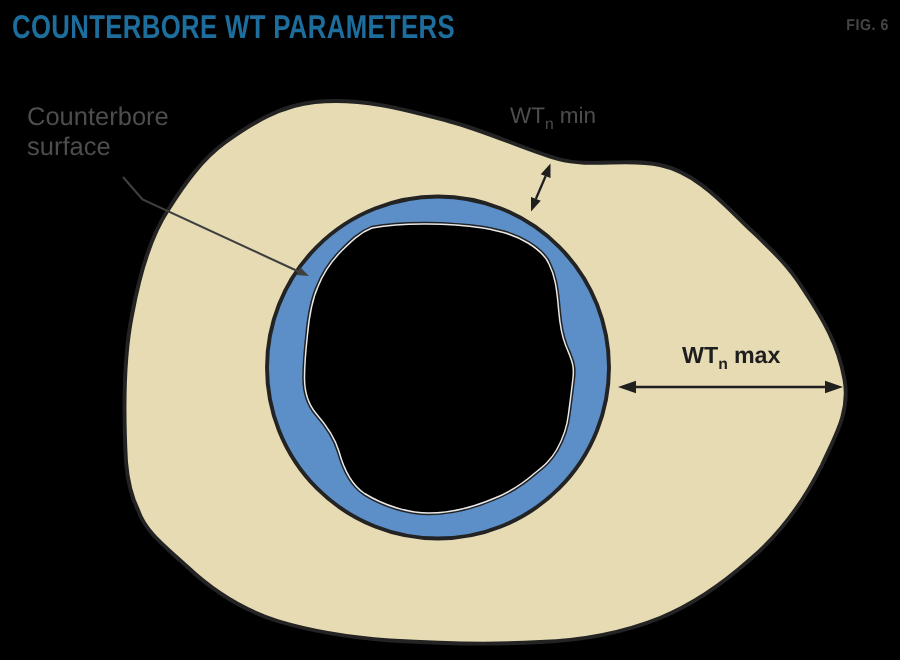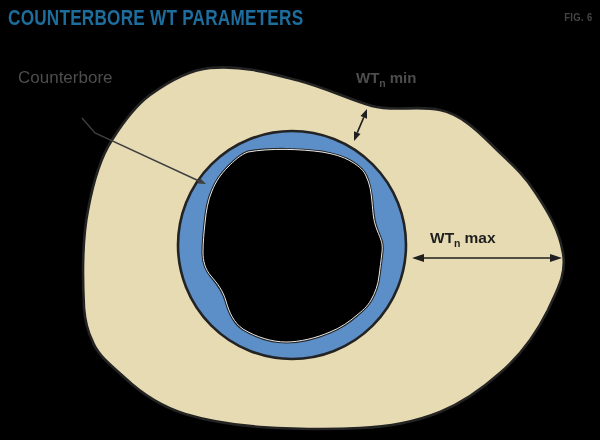--- a/index.html
+++ b/index.html
@@ -24,26 +24,26 @@
     transform:scaleX(.9);transform-origin:right top;
   }
   .diagram-svg{position:absolute;left:0;top:0;}
   .lbl{position:absolute;white-space:nowrap;}
   .lbl-counterbore{
     left:18px;top:68px;width:115px;
     text-align:left;font-size:17px;line-height:20px;
     color:var(--label-gray,#4d4d4d);white-space:normal;
   }
   .lbl-wtmin{
-    left:356px;top:69px;
-    font-size:15px;font-weight:700;
+    left:340px;top:69px;
+    font-size:15px;font-weight:400;
     color:var(--label-gray,#4d4d4d);
   }
   .lbl-wtmax{
-    left:430px;top:229px;width:115px;text-align:left;
+    left:430px;top:229px;width:115px;text-align:center;
     font-size:15.5px;font-weight:700;
     color:var(--label-dark,#1e1e1e);
   }
   .lbl sub{font-size:10.5px;line-height:0;}
   .lbl .rest{margin-left:4px;}
 </style>
 </head>
 <body>
 
 <div class="canvas">
@@ -132,20 +132,21 @@
       <polygon points="562,258 550,253.9 550,262.1" style="fill:var(--arrow-dark,#1f1f1f);"></polygon>
     </g>
   </svg>
 
   <div class="title">COUNTERBORE WT PARAMETERS</div>
 
   <div class="fig-label">FIG. 6</div>
 
   <div class="lbl lbl-counterbore">
     <span>Counterbore</span><br>
+    <span>surface</span>
   </div>
 
   <div class="lbl lbl-wtmin">
     <span>WT</span><sub>n</sub><span class="rest">min</span>
   </div>
 
   <div class="lbl lbl-wtmax">
     <span>WT</span><sub>n</sub><span class="rest">max</span>
   </div>
 

